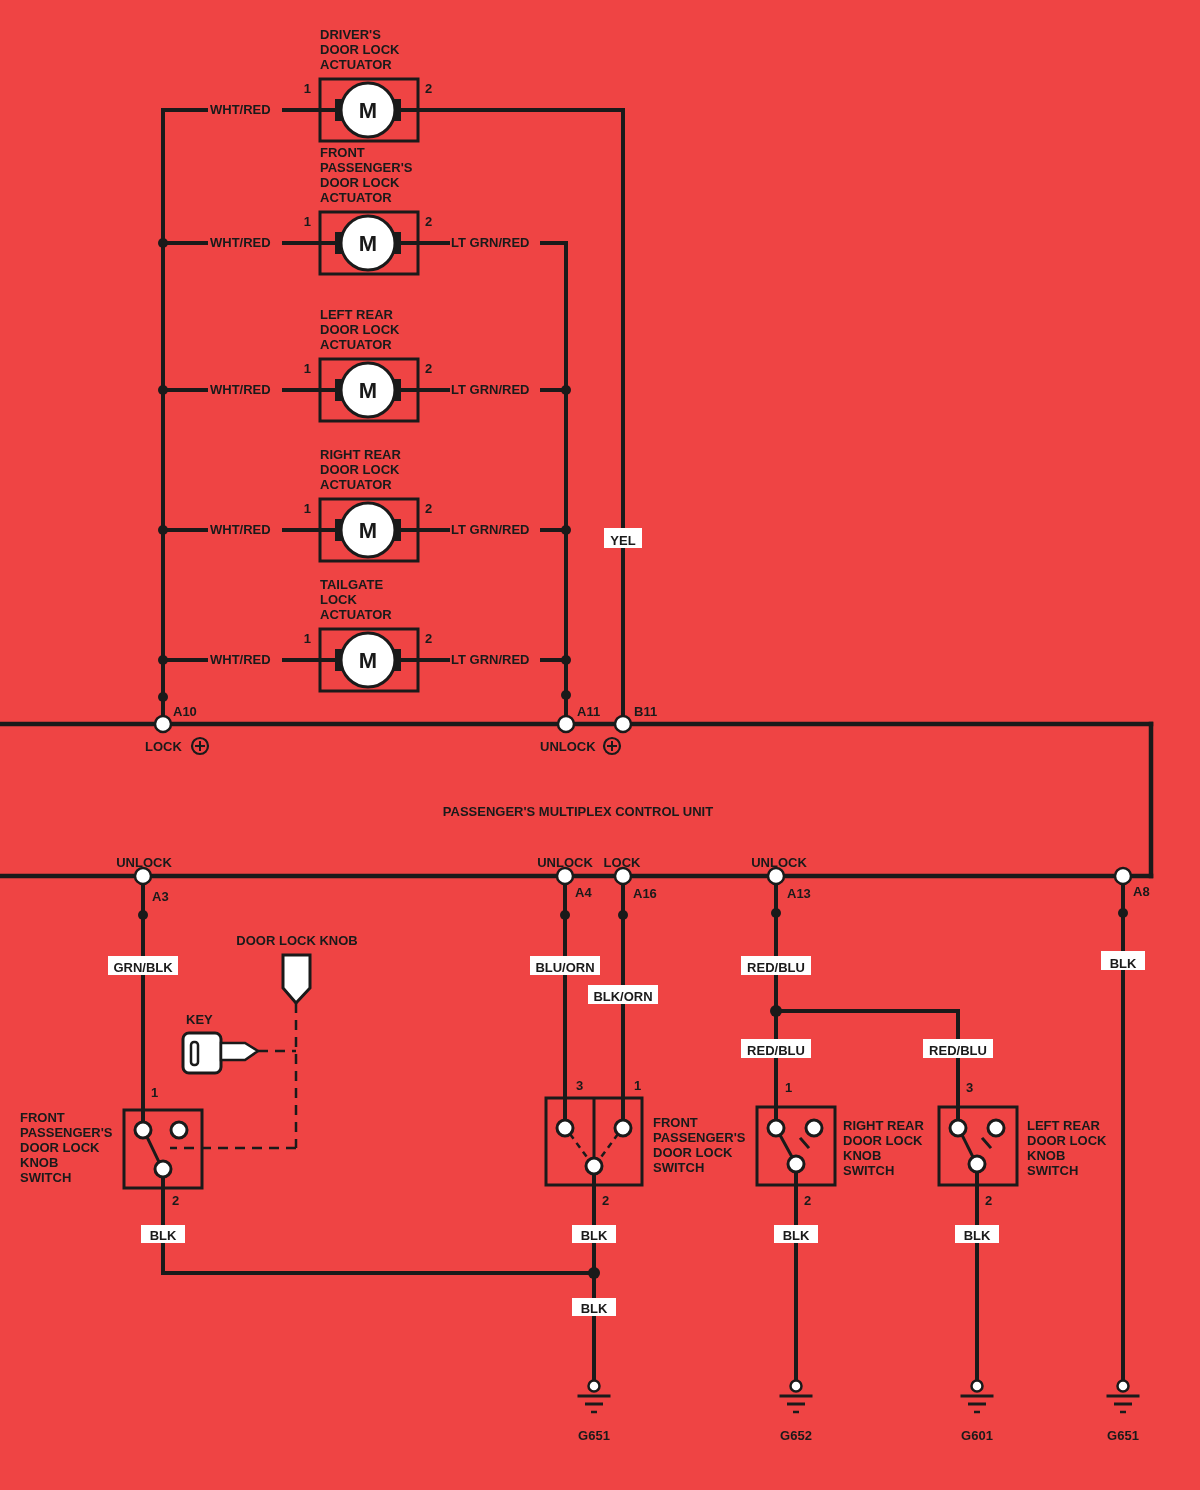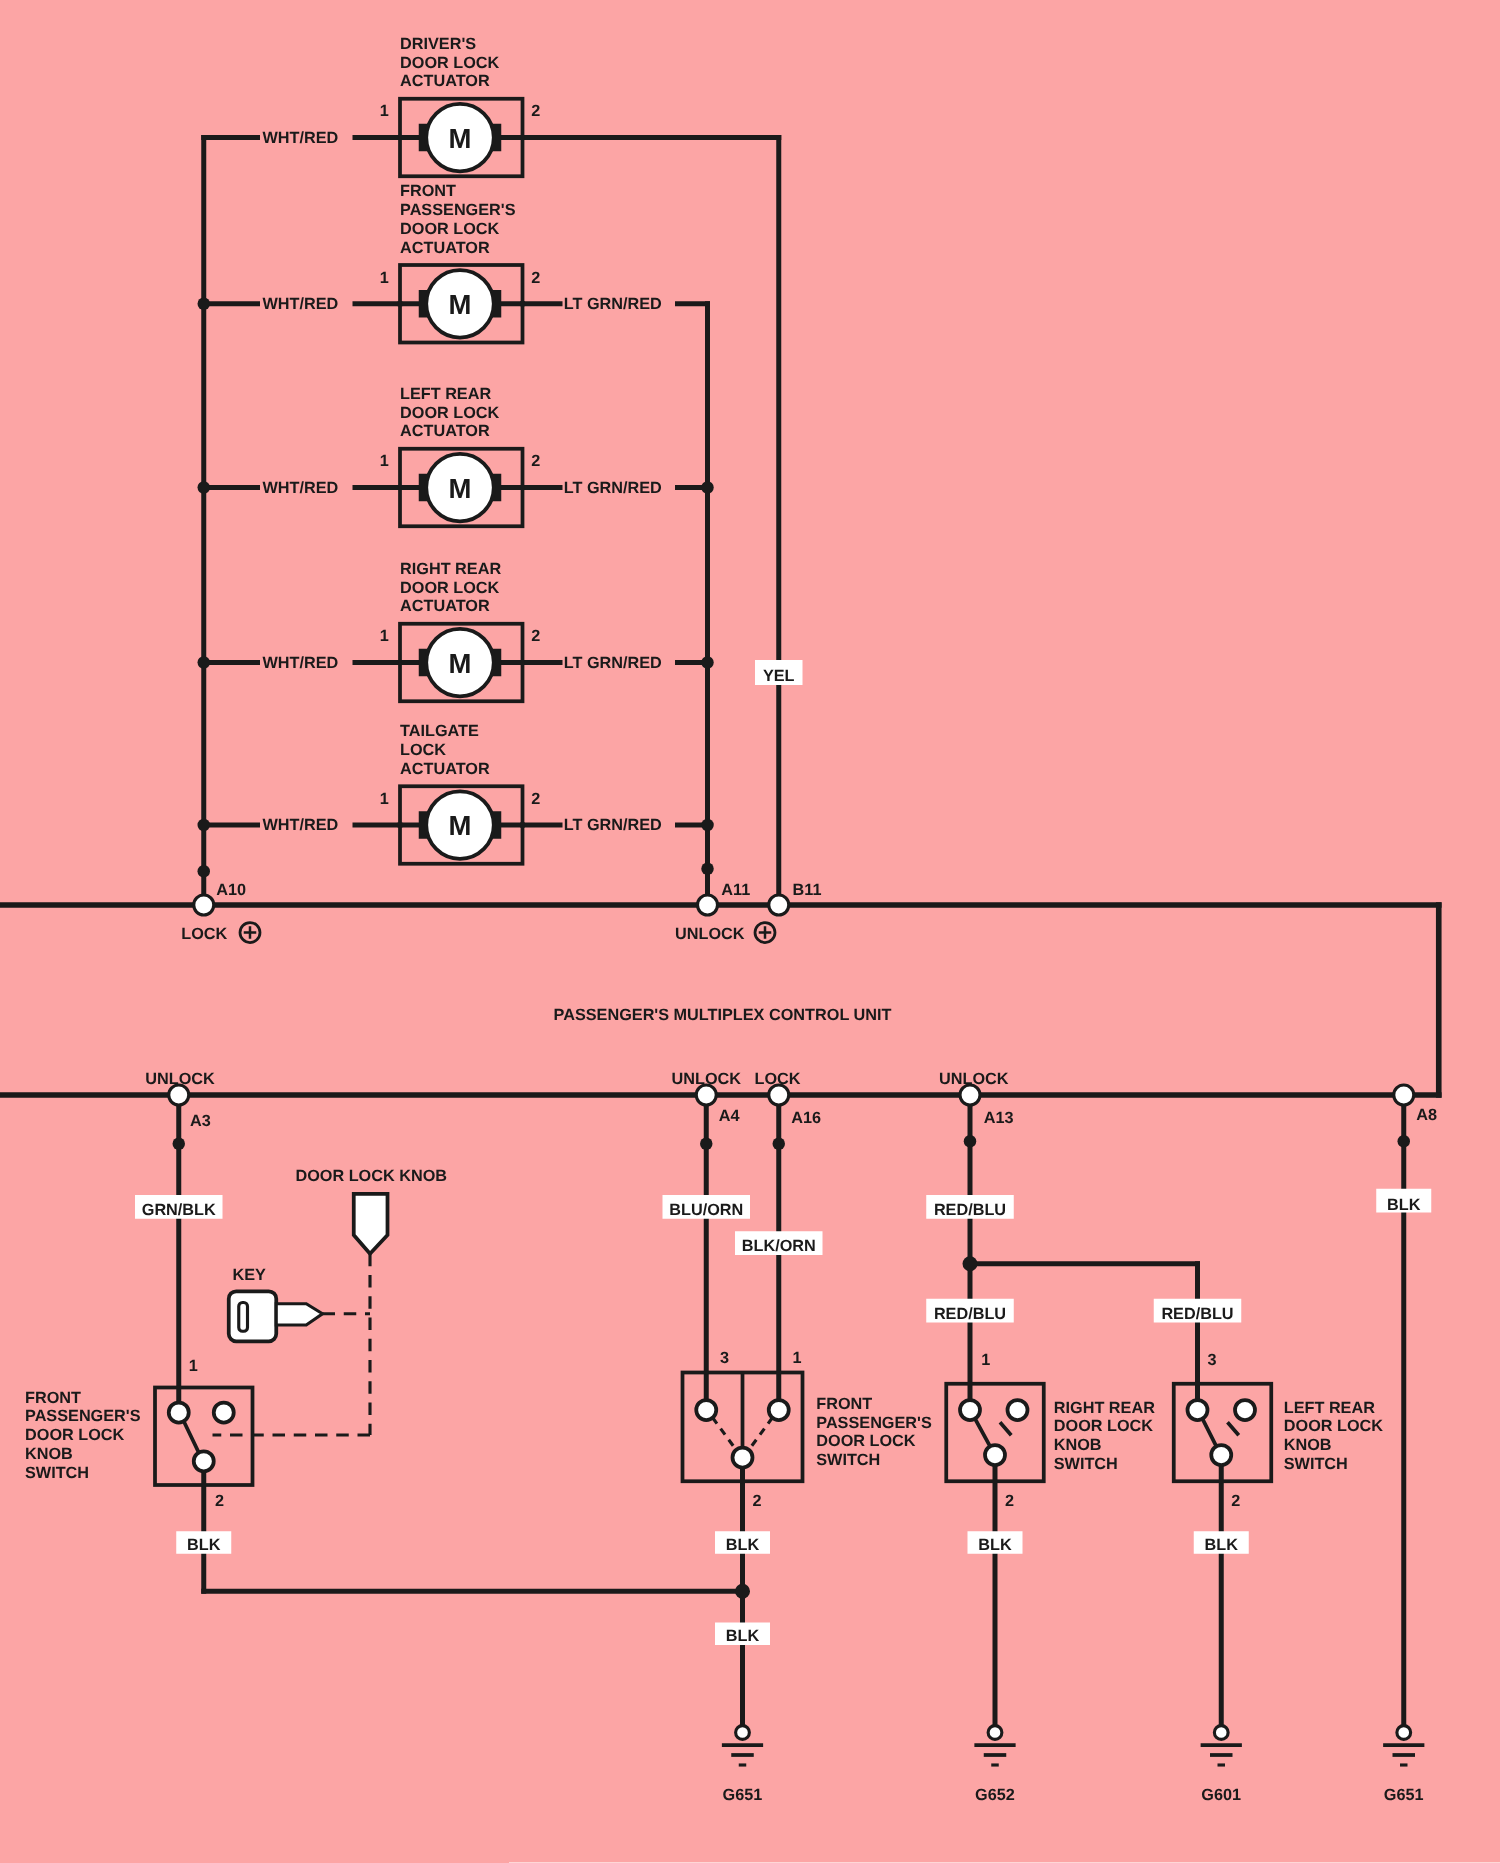--- a/index.html
+++ b/index.html
@@ -1,16 +1,16 @@
 <!DOCTYPE html>
 <html><head>
 <meta charset="utf-8">
 <style>
   html,body{margin:0;padding:0;background:#fff;}
-  .page{width:1200px;height:1490px;background:#fca5a5;position:relative;overflow:hidden;}
+  .page{width:1200px;height:1490px;background:#ef4444;position:relative;overflow:hidden;}
   svg{display:block;}
   .w{stroke:#1a1a1a;stroke-width:4;fill:none;stroke-linecap:square;}
   .bus{stroke:#1a1a1a;stroke-width:4.5;fill:none;stroke-linecap:square;}
   .thin{stroke:#1a1a1a;stroke-width:3;fill:none;stroke-linecap:square;}
   .dash{stroke:#1a1a1a;stroke-width:2.5;fill:none;stroke-dasharray:10 7;}
   .dashv{stroke:#1a1a1a;stroke-width:2.5;fill:none;stroke-dasharray:6 5;}
   .box{fill:none;stroke:#1a1a1a;stroke-width:3;}
   .node{fill:#ffffff;stroke:#1a1a1a;stroke-width:2.5;}
   .sc{fill:#ffffff;stroke:#1a1a1a;stroke-width:3;}
   .dot{fill:#1a1a1a;stroke:none;}

